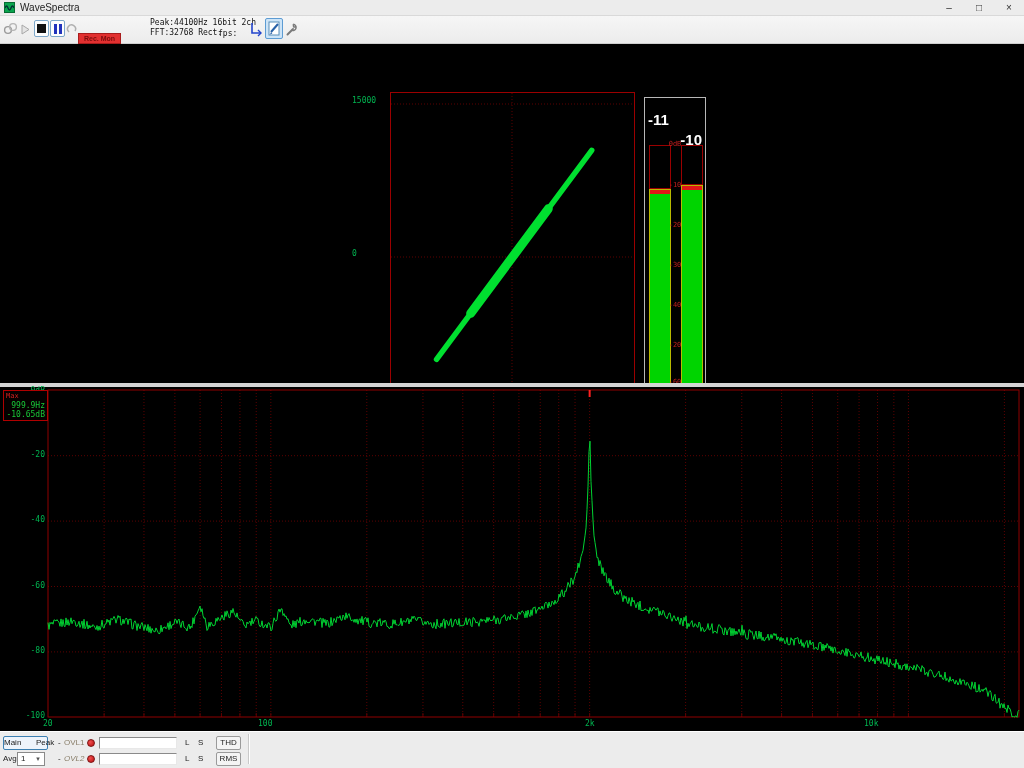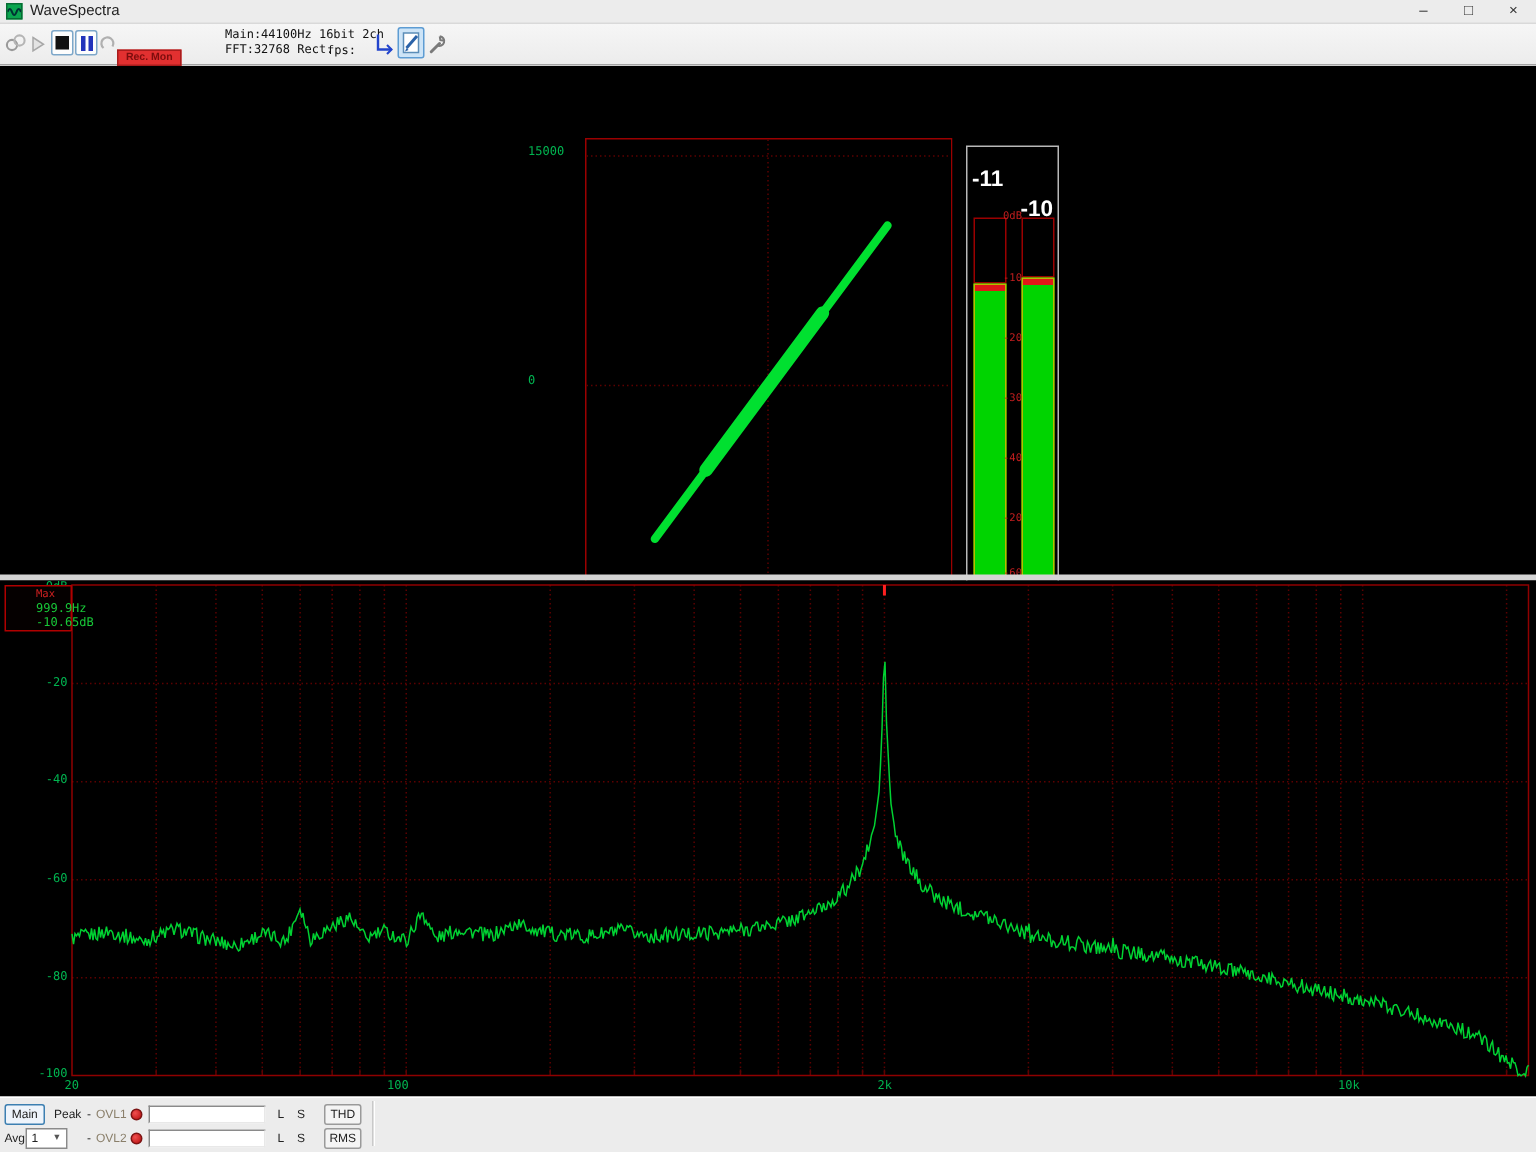--- a/index.html
+++ b/index.html
@@ -62,30 +62,30 @@
   .meter-scale { position:absolute; left:0; width:60px; text-align:center; color:#c41e1e;
     font-size:7px; font-family:"DejaVu Sans Mono",monospace; line-height:7px; }
   .meter-ch { position:absolute; width:22px; text-align:center; color:#d03030; font-size:8px;
     font-family:"DejaVu Sans Mono",monospace; }
 
   
   .sp-ylabel { position:absolute; width:44px; text-align:right; color:#00b450; font-size:8px;
     font-family:"DejaVu Sans Mono",monospace; }
   .sp-xlabel { position:absolute; color:#00b450; font-size:8px; font-family:"DejaVu Sans Mono",monospace; }
   .max-box { position:absolute; left:3px; top:3px; width:45px; height:31px; border:1px solid #b00000;
-    background:#050000; font-family:"DejaVu Sans Mono",monospace; line-height:9px; padding:1px 20px; }
+    background:#050000; font-family:"DejaVu Sans Mono",monospace; line-height:9px; padding:1px 2px; }
   .max-title { color:#d02020; font-size:7px; }
   .max-val { color:#18c838; font-size:8px; text-align:right; }
 
   
   .statusbar { position:absolute; left:0; top:731px; width:1024px; height:37px;
     background:#ececec; border-top:1px solid #ffffff; font-size:8px; color:#222; }
   .sb-row { position:absolute; left:0; width:420px; height:15px; }
-  .sb-main { position:absolute; left:3px; top:0; width:27px; height:14px; background:#eef4fb;
-    border:1px solid #3c7fb1; border-radius:2px; text-align:center; line-height:12px; font-size:8px; }
+  .sb-main { position:absolute; left:3px; top:0; width:45px; height:14px; background:#eef4fb;
+    border:1px solid #3c7fb1; border-radius:2px; line-height:12px; font-size:8px; }
   .sb-flatbtn { position:absolute; top:0; height:14px; line-height:14px; font-size:8px; color:#222; }
   .sb-dim { color:#8a7f6a; }
   .sb-dot { position:absolute; top:3px; width:8px; height:8px; border-radius:50%;
     background:radial-gradient(circle at 35% 35%, #f05050, #b80d0d); border:1px solid #7c1414; }
   .sb-input { position:absolute; top:1px; width:78px; height:12px; background:#fff;
     border:1px solid; border-color:#8a8a8a #e8e8e8 #e8e8e8 #8a8a8a; }
   .sb-raised { position:absolute; top:0; width:25px; height:14px; background:#f4f4f4;
     border:1px solid #9a9a9a; border-radius:2px; text-align:center; line-height:12px; font-size:8px; }
   .sb-select { position:absolute; left:17px; top:0; width:28px; height:14px; background:#fff;
     border:1px solid #8a8a8a; font-size:8px; line-height:12px; padding-left:3px; }
@@ -134,21 +134,21 @@
   </div>
   <div class="tb-flat" style="left:65px;top:5px;width:13px;height:16px;">
     <svg width="12" height="12" viewBox="0 0 12 12">
       <path d="M3 9 A4 4 0 1 1 9 8" fill="none" stroke="#b0b0b0" stroke-width="1.5"></path>
     </svg>
   </div>
   <div class="rec-badge">Rec. Mon</div>
   <div class="seek-track"></div>
   <div class="seek-thumb"></div>
 
-  <div class="io-text" style="left:150px;top:2px;">Main:44100Hz 16bit 2ch</div>
+  <div class="io-text" style="left:150px;top:2px;">Peak:44100Hz 16bit 2ch</div>
   <div class="io-text" style="left:150px;top:12px;">FFT:32768 Rect.</div>
   <div class="io-text" style="left:218px;top:13px;">fps:</div>
   <div class="fps-box">8</div>
 
   <div class="tb-flat" style="left:248px;top:3px;width:16px;height:20px;">
     <svg width="14" height="15" viewBox="0 0 14 15">
       <path d="M3 1 V11 H12" fill="none" stroke="#2244cc" stroke-width="1.6"></path>
       <path d="M9 8 L12 11 L9 14" fill="none" stroke="#2244cc" stroke-width="1.4"></path>
     </svg>
   </div>
@@ -284,21 +284,21 @@
   <div class="sp-ylabel" style="left:1px;top:-1px;">0dB</div>
   <div class="sp-ylabel" style="left:1px;top:63px;">-20</div>
   <div class="sp-ylabel" style="left:1px;top:128px;">-40</div>
   <div class="sp-ylabel" style="left:1px;top:194px;">-60</div>
   <div class="sp-ylabel" style="left:1px;top:259px;">-80</div>
   <div class="sp-ylabel" style="left:1px;top:324px;">-100</div>
 
   <div class="sp-xlabel" style="left:43px;top:332px;">20</div>
   <div class="sp-xlabel" style="left:258px;top:332px;">100</div>
   <div class="sp-xlabel" style="left:585px;top:332px;">2k</div>
-  <div class="sp-xlabel" style="left:892px;top:332px;">10k</div>
+  <div class="sp-xlabel" style="left:864px;top:332px;">10k</div>
 
   <div class="max-box">
     <div class="max-title">Max</div>
     <div class="max-val">999.9Hz</div>
     <div class="max-val">-10.65dB</div>
   </div>
 </div>
 
 <div class="statusbar">
   <div class="sb-row" style="top:4px;">
@@ -312,21 +312,21 @@
     <div class="sb-flatbtn" style="left:198px;">S</div>
     <div class="sb-raised" style="left:216px;">THD</div>
   </div>
   <div class="sb-row" style="top:20px;">
     <div class="sb-flatbtn" style="left:3px;">Avg:</div>
     <div class="sb-select">
       <span>1</span>
       <span class="arr">▾</span>
     </div>
     <div class="sb-flatbtn" style="left:58px;">-</div>
-    <div class="sb-flatbtn sb-dim" style="left:64px;">OVL2</div>
+    <div class="sb-flatbtn sb-dim" style="left:64px;font-style:italic;">OVL2</div>
     <div class="sb-dot" style="left:87px;"></div>
     <div class="sb-input" style="left:99px;"></div>
     <div class="sb-flatbtn" style="left:185px;">L</div>
     <div class="sb-flatbtn" style="left:198px;">S</div>
     <div class="sb-raised" style="left:216px;">RMS</div>
   </div>
   <div class="sb-sep" style="left:248px;"></div>
 </div>
 
 </body></html>

